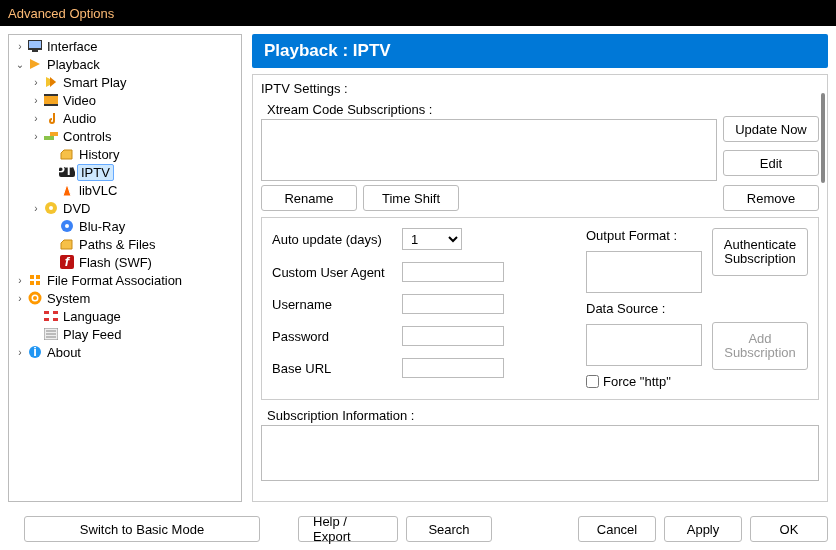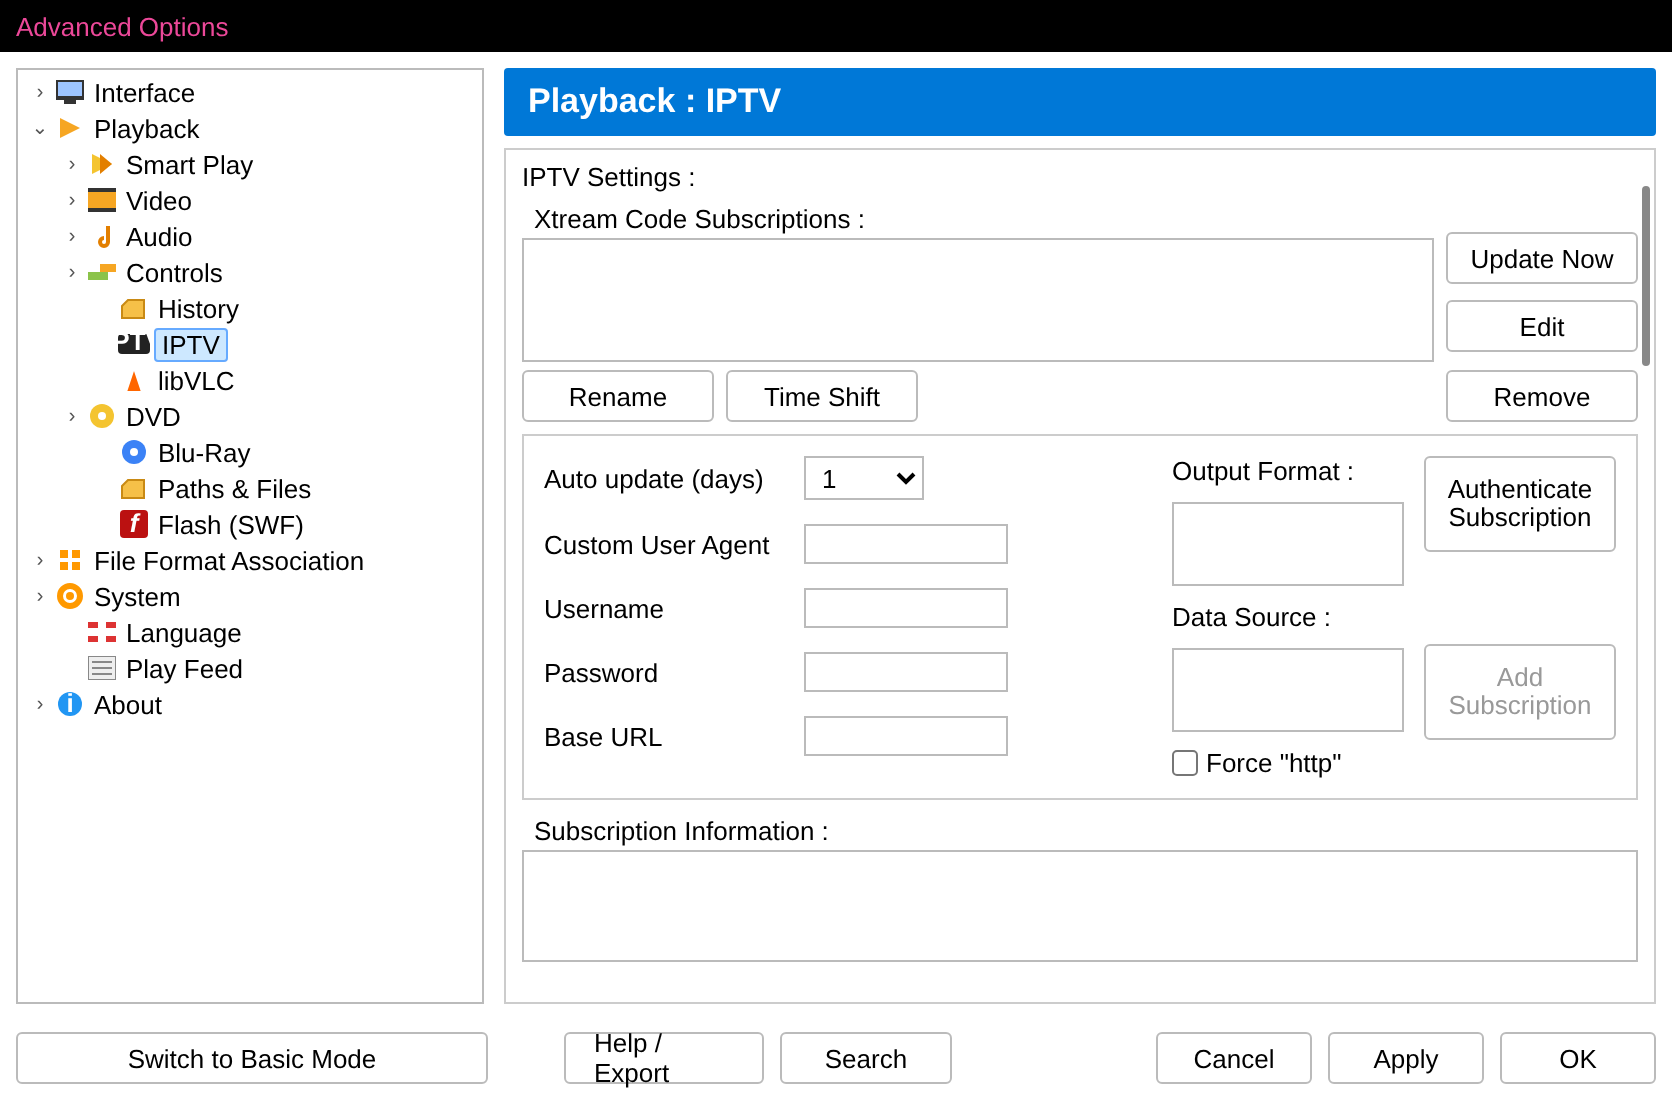--- a/index.html
+++ b/index.html
@@ -1,18 +1,18 @@
 <!DOCTYPE html>
 <html><head>
 <meta charset="utf-8">
 <style>
 * { box-sizing: border-box; margin: 0; padding: 0; font-family: "Segoe UI", Tahoma, sans-serif; font-size: 13px; }
 html, body { width: 836px; height: 550px; background: #000; overflow: hidden; }
 .window { width: 836px; height: 550px; background: #fff; display: flex; flex-direction: column; }
-.titlebar { background: #000; color: #ec4899; height: 26px; display: flex; align-items: center; padding: 0 8px; }
+.titlebar { background: #000; color: #fdba74; height: 26px; display: flex; align-items: center; padding: 0 8px; }
 .content { flex: 1; display: flex; padding: 8px; gap: 10px; background: #fff; }
 
 
 .sidebar { width: 234px; border: 1px solid #bbb; background: #fff; overflow: auto; padding-top: 2px; }
 .tree-item { display: flex; align-items: center; height: 18px; padding-left: 4px; white-space: nowrap; cursor: default; }
 .tree-item .exp { width: 14px; text-align: center; color: #555; font-size: 10px; }
 .tree-item .ic { width: 16px; height: 16px; margin-right: 2px; display: inline-flex; align-items: center; justify-content: center; }
 .tree-item.selected { background: transparent; }
 .tree-item.selected .lbl { background: #cde8ff; border: 1px solid #66aaff; border-radius: 2px; padding: 0 3px; }
 .tree-item .lbl { padding: 0 2px; }
@@ -53,21 +53,21 @@
 input[type=checkbox] { width: 13px; height: 13px; }
 .mid-btns { display: flex; flex-direction: column; gap: 8px; width: 96px; }
 
 
 .info-sec { display: flex; flex-direction: column; gap: 2px; margin-top: 2px; }
 .info-box { border: 1px solid #bbb; height: 56px; background: #fff; }
 
 
 .footer { display: flex; padding: 6px 8px 8px; gap: 8px; }
 .footer .spacer { flex: 1; }
-.btn.wide { width: 236px; }
+.btn.wide { width: 236px; margin-left: 16px; }
 .btn.w82 { width: 78px; padding: 0; }
 
 </style>
 </head>
 <body>
 
 <div class="window">
   <div class="titlebar">
     <span>Advanced Options</span>
   </div>

